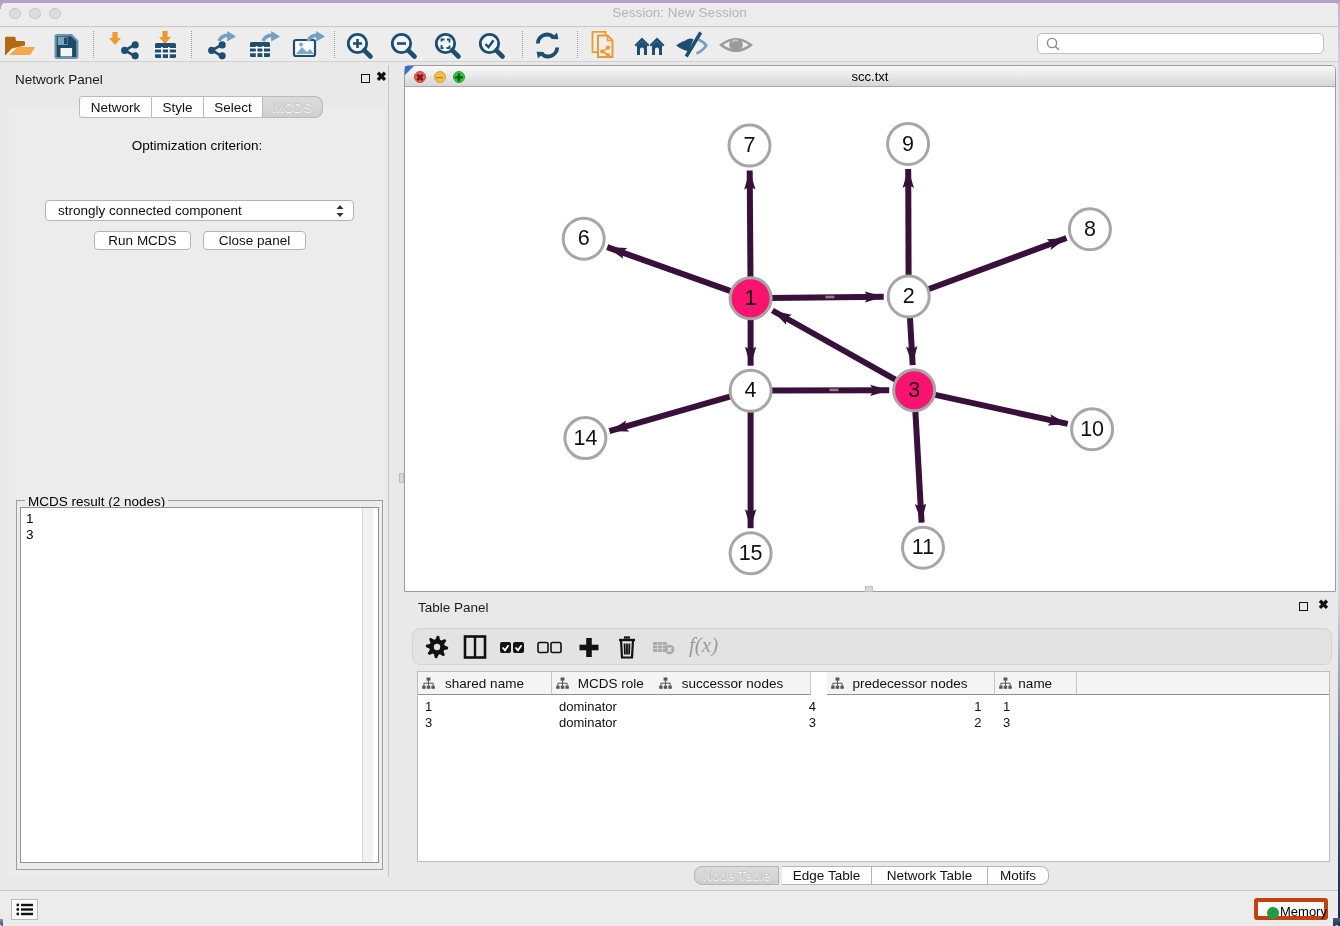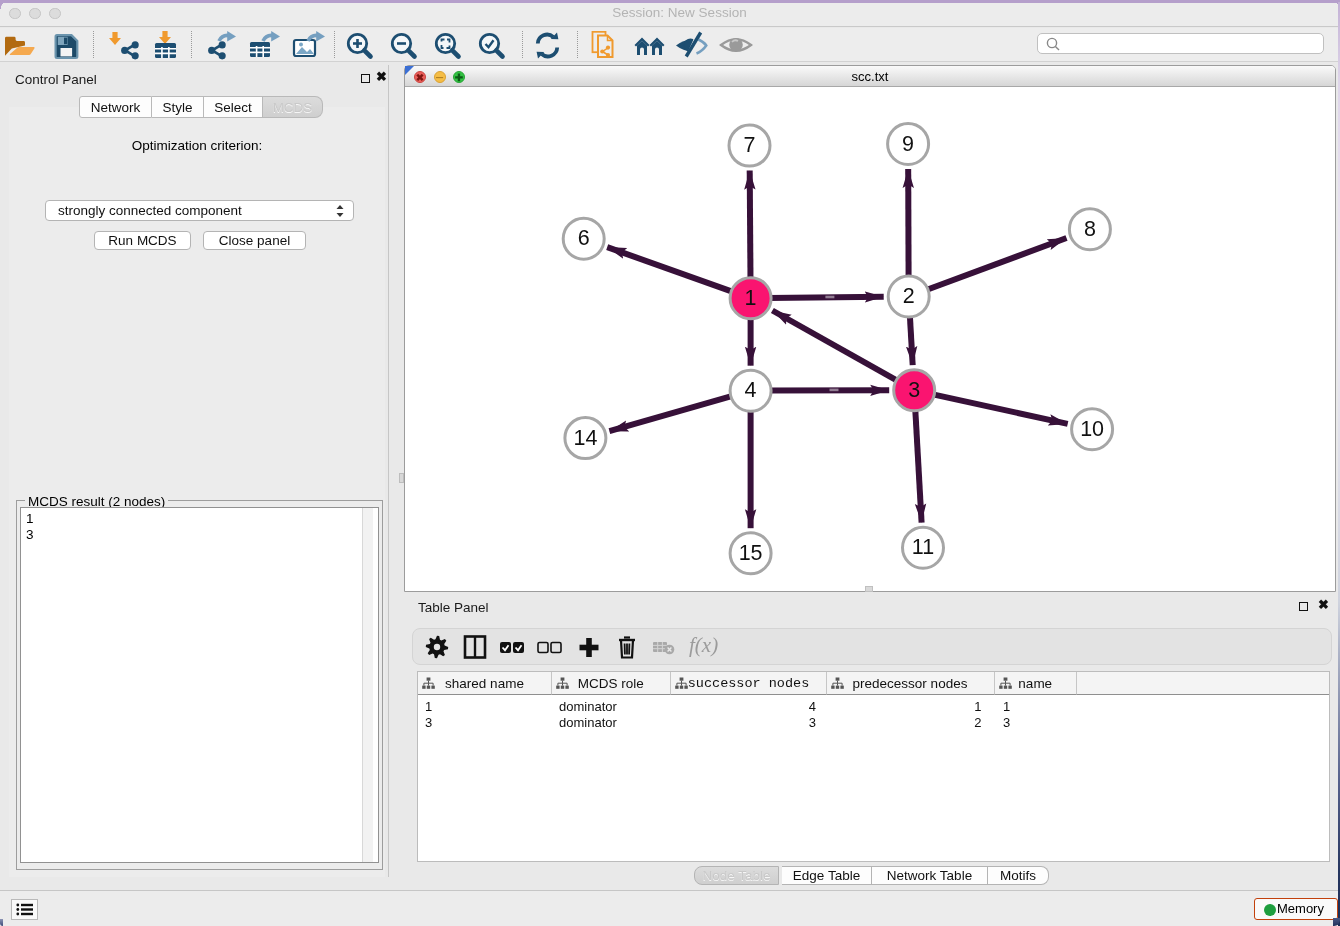--- a/index.html
+++ b/index.html
@@ -57,22 +57,22 @@
         border-right:1px solid #c6c6c6; border-bottom:1px solid #8f8f8f;
         font-size:13.5px; color:#111; }
   .th .lbl { position:absolute; top:4px; width:100%; text-align:center; }
   .td { position:absolute; font-size:13px; color:#111; }
   
   .btab { position:absolute; top:866px; height:19px; line-height:18px; text-align:center;
           font-size:13.5px; background:#fdfdfd; border:1px solid #b4b4b4; color:#111; }
   
   #statusbar { left:0; top:890px; width:1340px; height:36px; background:#ececec;
                border-top:1px solid #c6c6c6; }
-  #membtn { position:absolute; left:1254px; top:7px; width:84px; height:22px;
-            background:#fafafa; border:1px solid #c2410c; border-radius:3px;
+  #membtn { position:absolute; left:1254px; top:7px; width:74px; height:22px;
+            background:#fafafa; border:4px solid #c2410c; border-radius:3px;
             font-size:13px; line-height:20px; text-align:left; padding-left:22px; }
   #memdot { position:absolute; left:9px; top:5px; width:12px; height:12px;
             border-radius:50%; background:#1e9e3e; }
   #listbtn { position:absolute; left:11px; top:8px; width:27px; height:21px;
              background:#fafafa; border:1px solid #b9b9b9; }
   .btab.tabsel, .tab.tabsel { background:linear-gradient(#dcdcdc,#cfcfcf); color:#c9c9c9;
       text-shadow:0 1px 0 #f6f6f6; }
 </style>
 </head>
 <body>
@@ -235,21 +235,21 @@
 <path d="M14 11 a5 5 0 0 1 6 -1" stroke="#c9c9c9" stroke-width="1.8" fill="none"></path>
 </svg>
     <div id="searchbox" class="abs">
       <svg width="16" height="16" style="position:absolute;left:7px;top:2px" viewBox="0 0 16 16">
         <circle cx="7" cy="7" r="4.6" fill="none" stroke="#888" stroke-width="1.4"></circle>
         <line x1="10.4" y1="10.4" x2="14" y2="14" stroke="#888" stroke-width="1.4"></line>
       </svg>
     </div>
   </div>
 
-  <div id="cp-title" class="abs">Control Panel</div>
+  <div id="cp-title" class="abs">Network Panel</div>
   <div class="abs" style="left:361px;top:74px;width:9px;height:9px;border:1.5px solid #111;"></div>
   <div class="abs" style="left:376px;top:69px;font-size:13px;font-weight:bold;color:#111;">✖</div>
   <div id="cp-body" class="abs"></div>
   <div class="tabs abs" style="left:0;top:96px;">
     <div class="tab" style="left:79px;width:73px;border-radius:3px 0 0 3px;">Network</div>
     <div class="tab" style="left:152px;width:52px;border-left:none;">Style</div>
     <div class="tab" style="left:204px;width:59px;border-left:none;">Select</div>
     <div class="tab tabsel" style="left:263px;width:60px;border-left:none;border-radius:0 8px 8px 0;">MCDS</div>
   </div>
   <div class="abs" style="left:0;top:138px;width:394px;text-align:center;font-size:13.5px;">Optimization criterion:</div>
@@ -420,21 +420,21 @@
           <g stroke="#555" stroke-width="1">
             <line x1="6.5" y1="3.7" x2="6.5" y2="6.2"></line>
             <line x1="1.9" y1="6.2" x2="11.1" y2="6.2"></line>
             <line x1="1.9" y1="6.2" x2="1.9" y2="8.6"></line>
             <line x1="6.5" y1="6.2" x2="6.5" y2="8.6"></line>
             <line x1="11.1" y1="6.2" x2="11.1" y2="8.6"></line>
           </g>
         </svg>
         <div class="lbl">MCDS role</div>
       </div>
-    <div class="th" style="left:253px;width:156px;font-family:Liberation Mono, monospace;">
+    <div class="th" style="left:237px;width:156px;">
         <svg width="13" height="13" viewBox="0 0 13 13" style="position:absolute;left:4px;top:5px">
           <g fill="#555">
             <rect x="4.6" y="0.5" width="3.8" height="3.2"></rect>
             <rect x="0.2" y="8.6" width="3.4" height="3.2"></rect>
             <rect x="4.8" y="8.6" width="3.4" height="3.2"></rect>
             <rect x="9.4" y="8.6" width="3.4" height="3.2"></rect>
           </g>
           <g stroke="#555" stroke-width="1">
             <line x1="6.5" y1="3.7" x2="6.5" y2="6.2"></line>
             <line x1="1.9" y1="6.2" x2="11.1" y2="6.2"></line>

